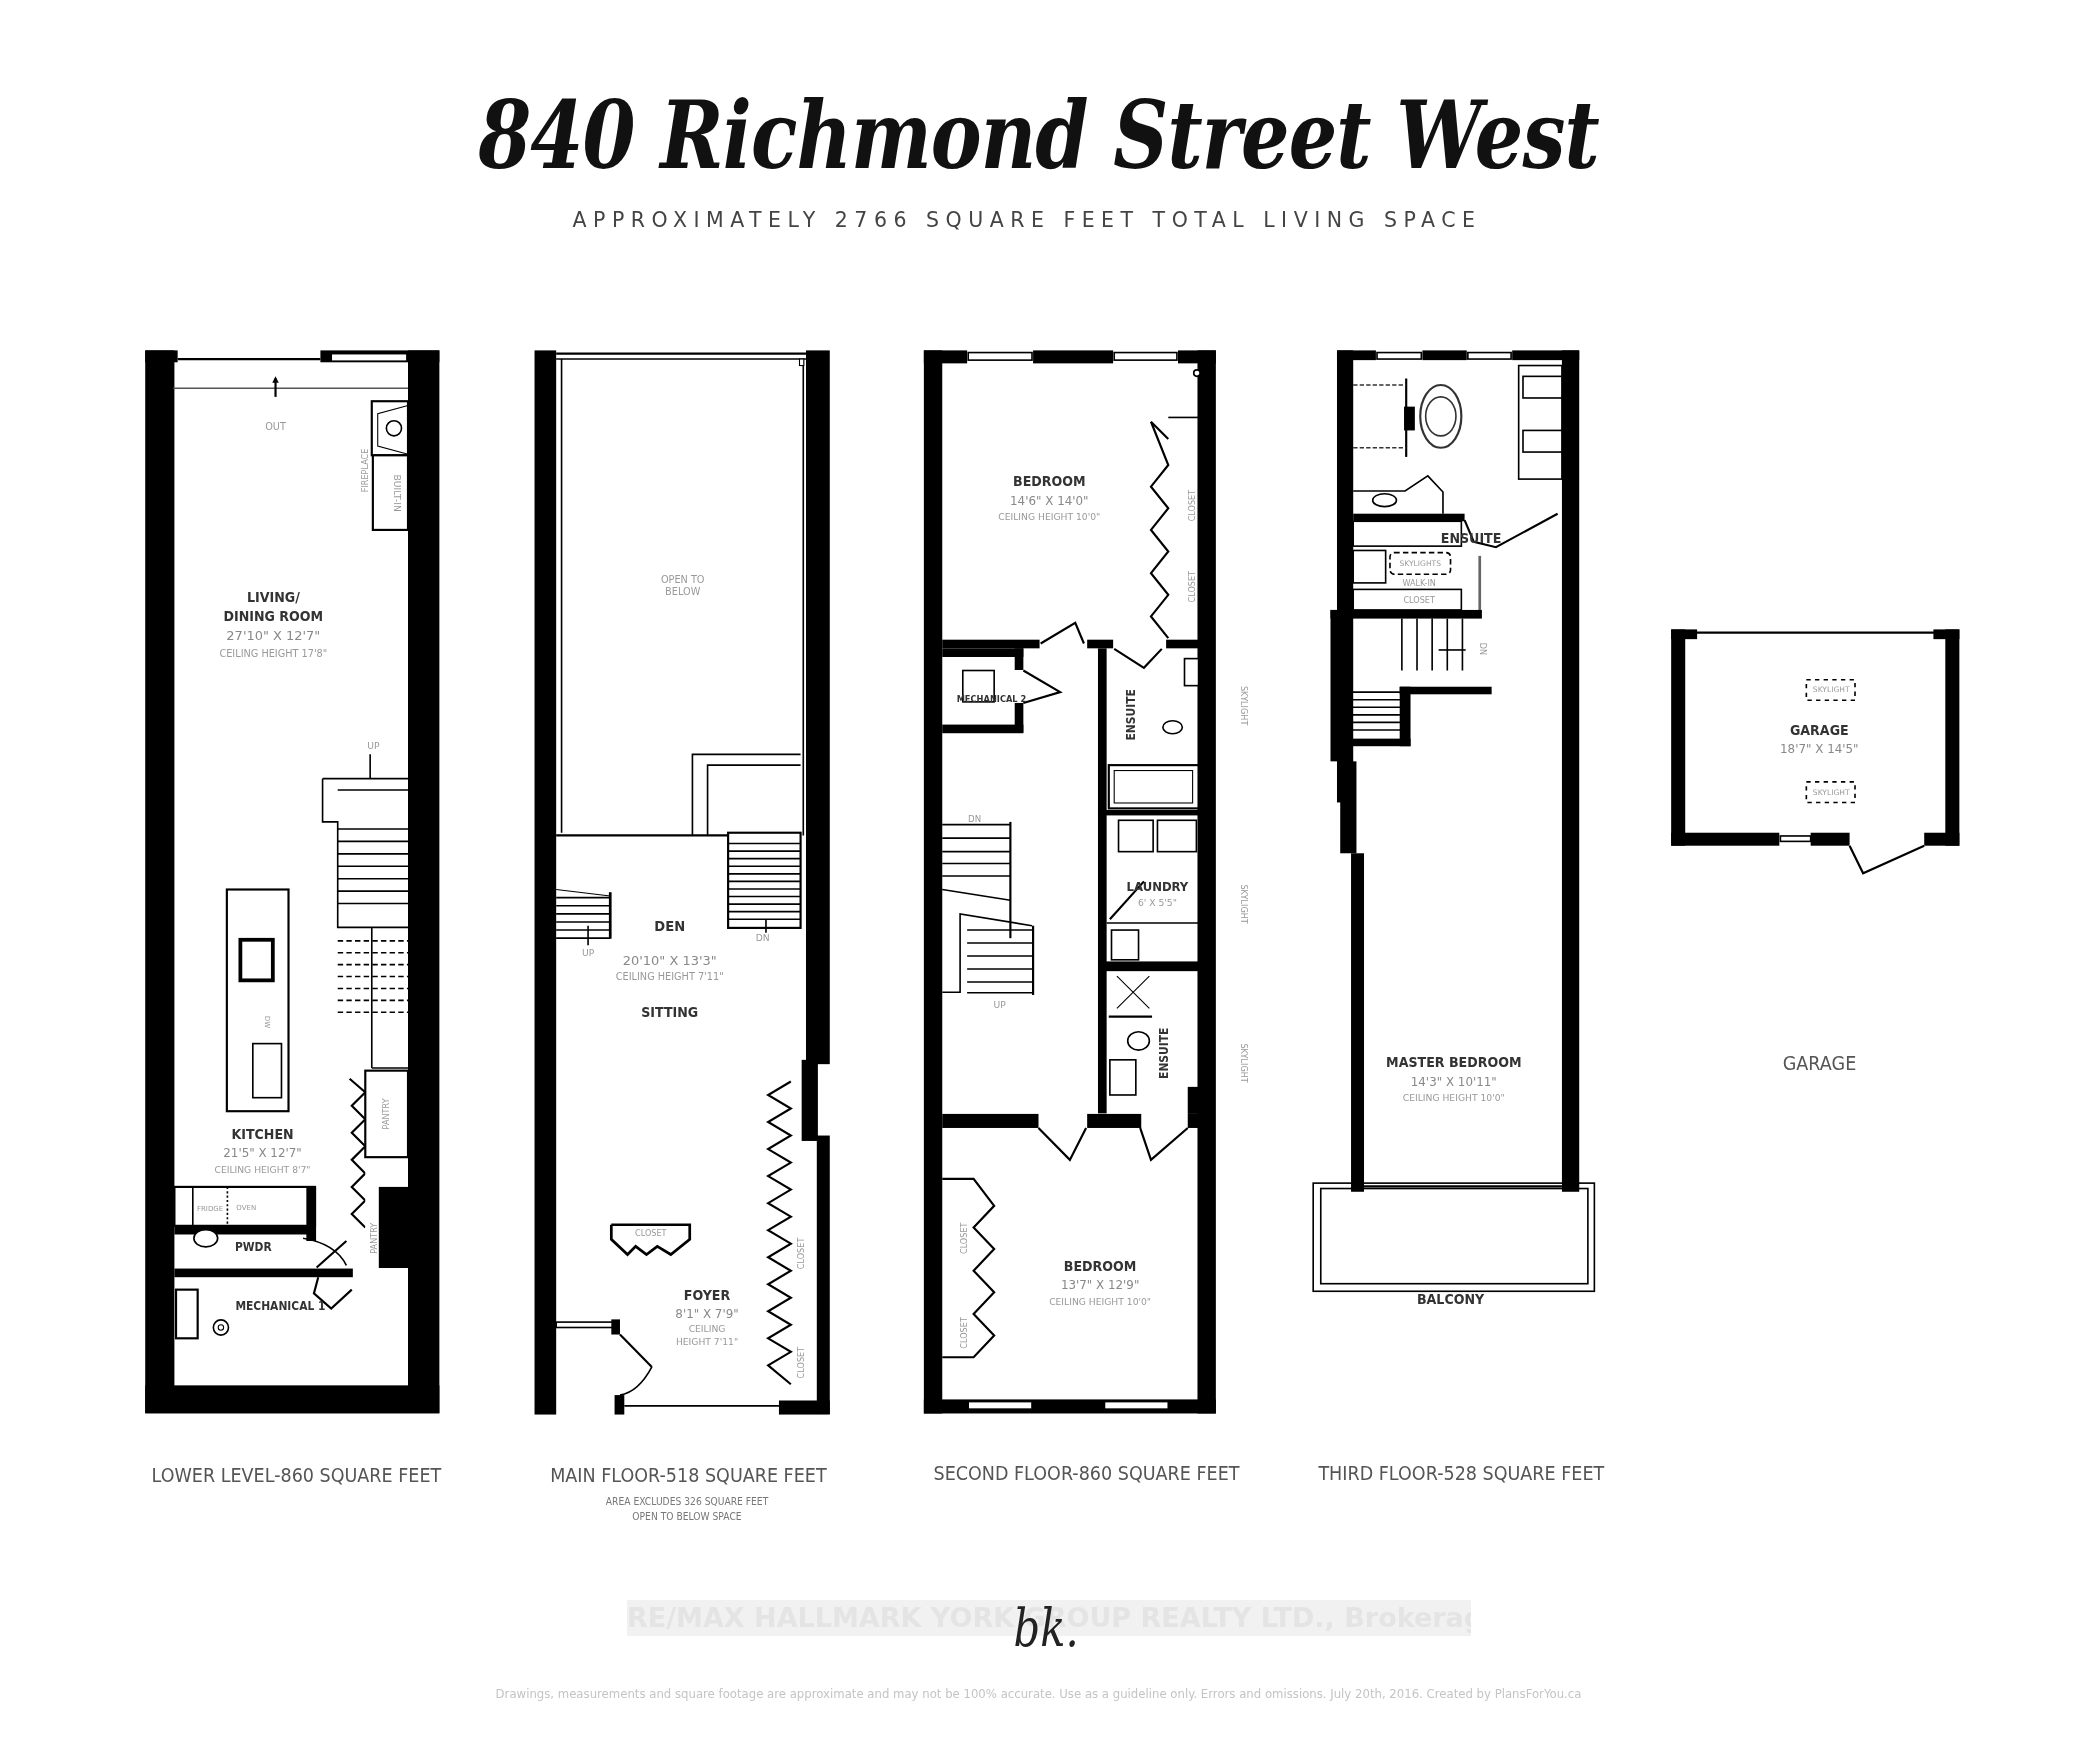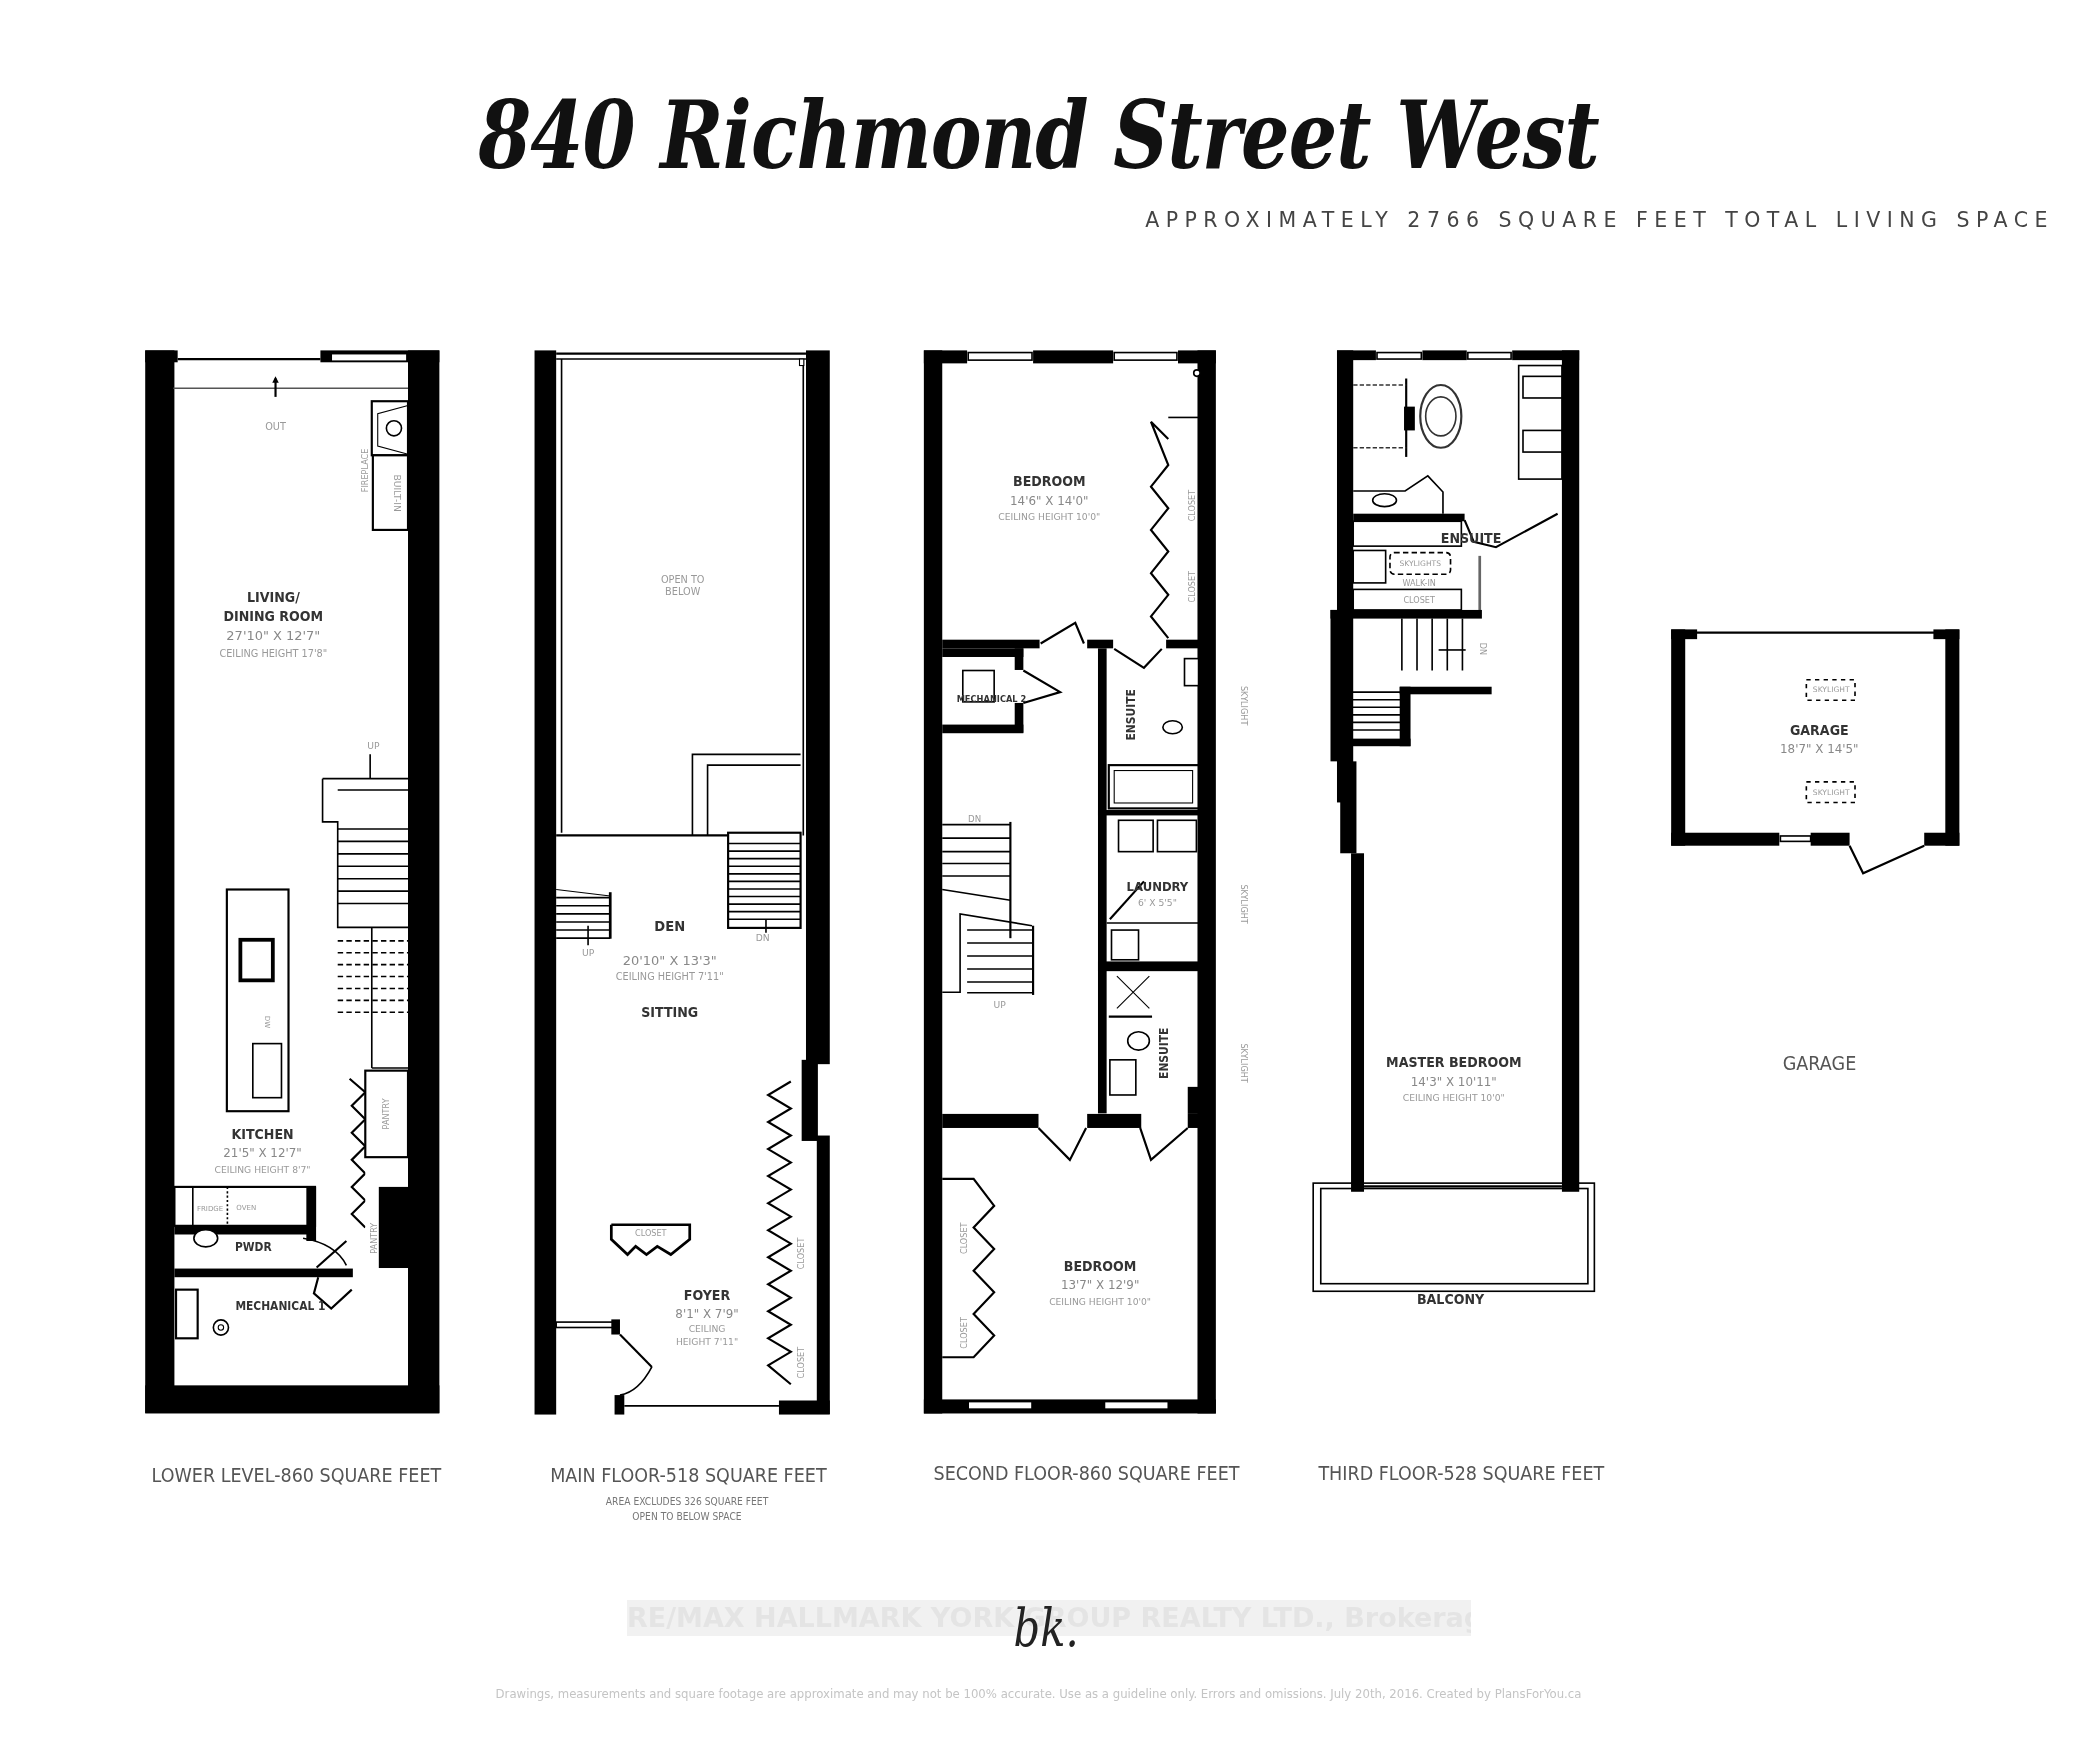--- a/index.html
+++ b/index.html
@@ -1,18 +1,18 @@
 <!DOCTYPE html>
 <html style="font-size:8.7px"><head>
   <meta charset="utf-8">
   <style>
     html, body { margin: 0; padding: 0; background: #ffffff; }
     body { width: 2077px; height: 1759px; position: relative; overflow: hidden; font-family: "Liberation Sans", "DejaVu Sans", sans-serif; color: #111; }
     .title { position: absolute; left: 0; top: 81px; width: 2077px; text-align: center; font-family: "DejaVu Serif", "Liberation Serif", serif; font-style: italic; font-weight: bold; font-size: 93px; letter-spacing: -1.1px; color: #111; transform: scaleX(0.82); transform-origin: center; }
-    .subtitle { position: absolute; left: 0; top: 208px; width: 2054px; text-align: right; font-family: "DejaVu Sans", sans-serif; font-size: 20.5px; letter-spacing: 6.5px; color: #444; }
+    .subtitle { position: absolute; left: 0; top: 208px; width: 2054px; text-align: center; font-family: "DejaVu Sans", sans-serif; font-size: 20.5px; letter-spacing: 6.5px; color: #444; }
     svg.plans { position: absolute; left: 0; top: 0; }
     .lbl { font-family: "DejaVu Sans Condensed", "DejaVu Sans", sans-serif; font-weight: bold; fill: #333; text-anchor: middle; }
     .dim { font-family: "DejaVu Sans", sans-serif; fill: #888; text-anchor: middle; }
     .tiny { font-family: "DejaVu Sans", sans-serif; fill: #999; text-anchor: middle; }
     .floor-label { position: absolute; font-family: "DejaVu Sans", sans-serif; font-size: 19.5px; color: #555; text-align: center; white-space: nowrap; transform: scaleX(0.9); }
     .floor-note { position: absolute; font-family: "DejaVu Sans", sans-serif; font-size: 10.8px; color: #777; text-align: center; line-height: 15px; transform: scaleX(0.85); }
     .watermark { position: absolute; left: 627px; top: 1600px; width: 844px; height: 36px; background: #f1f1f1; color: #e4e4e4; font-family: "DejaVu Sans", sans-serif; font-weight: bold; font-size: 27px; line-height: 36px; text-align: center; white-space: nowrap; overflow: hidden; }
     .logo { position: absolute; left: 1006px; top: 1598px; width: 76px; text-align: center; font-family: "DejaVu Serif", serif; font-style: italic; font-size: 52px; color: #222; transform: scaleX(0.8); }
     .disclaimer { position: absolute; left: 0; top: 1686px; width: 2077px; text-align: center; font-family: "DejaVu Sans", sans-serif; font-size: 13px; color: #c4c4c4; transform: scaleX(0.9); }
   </style>

